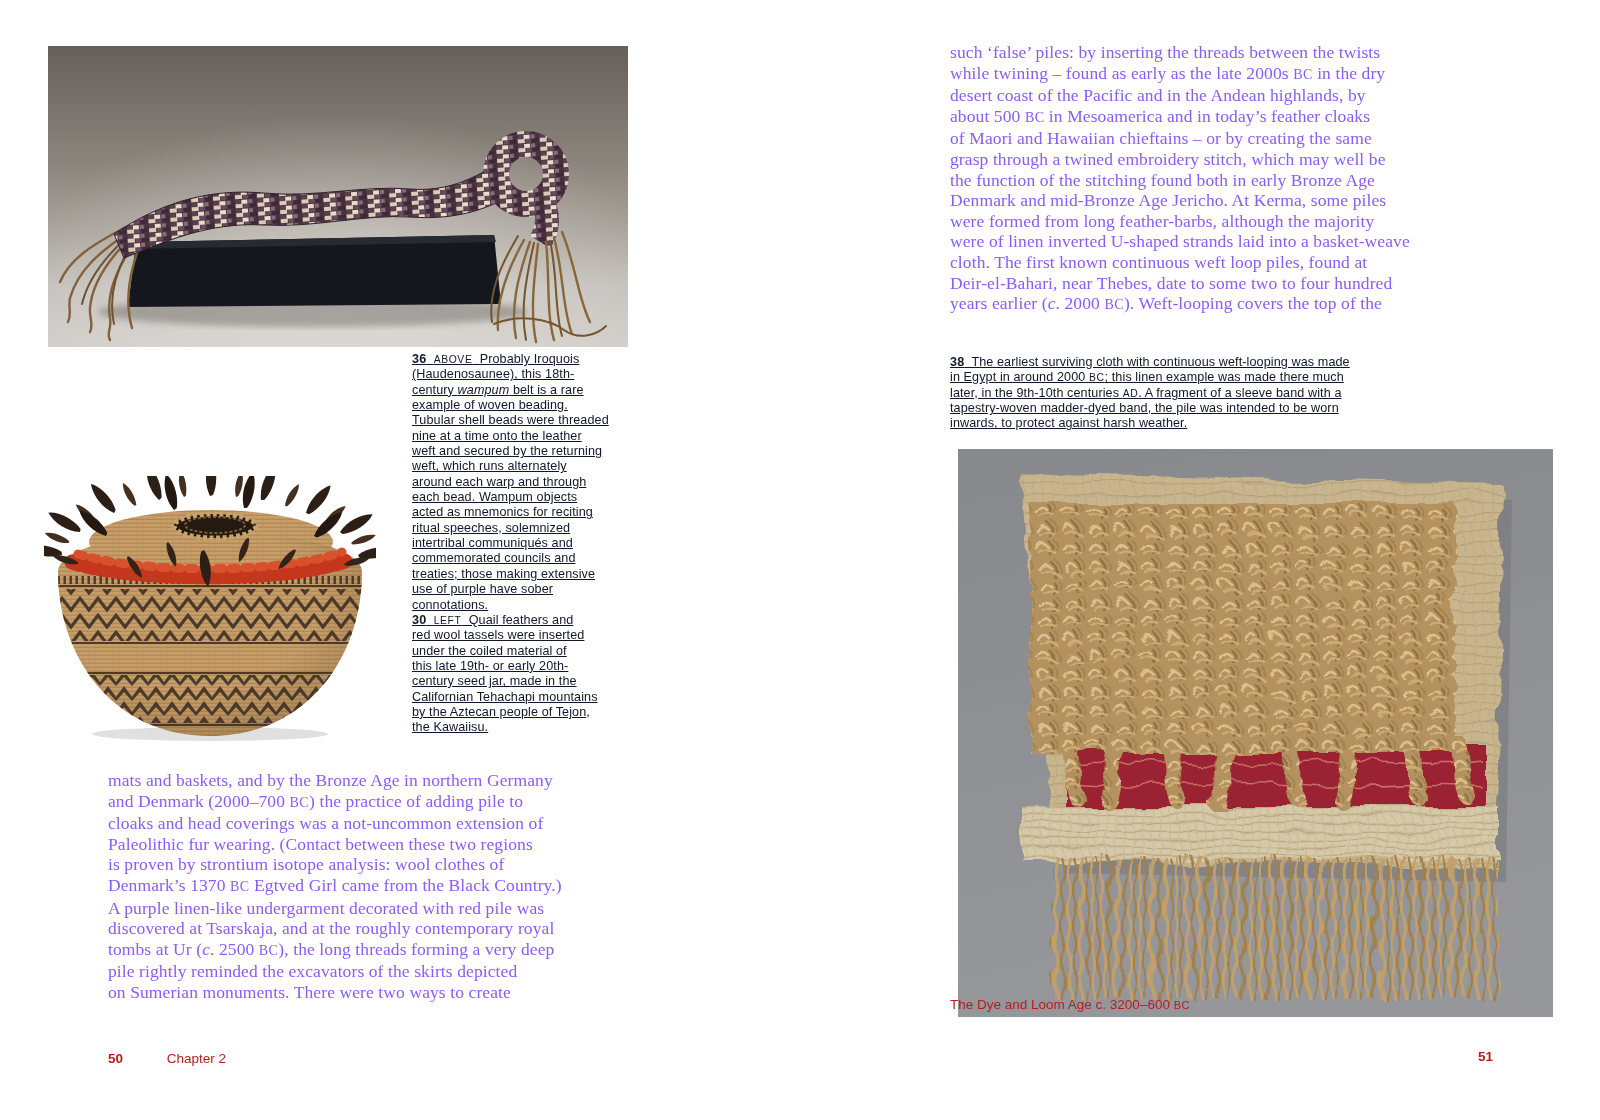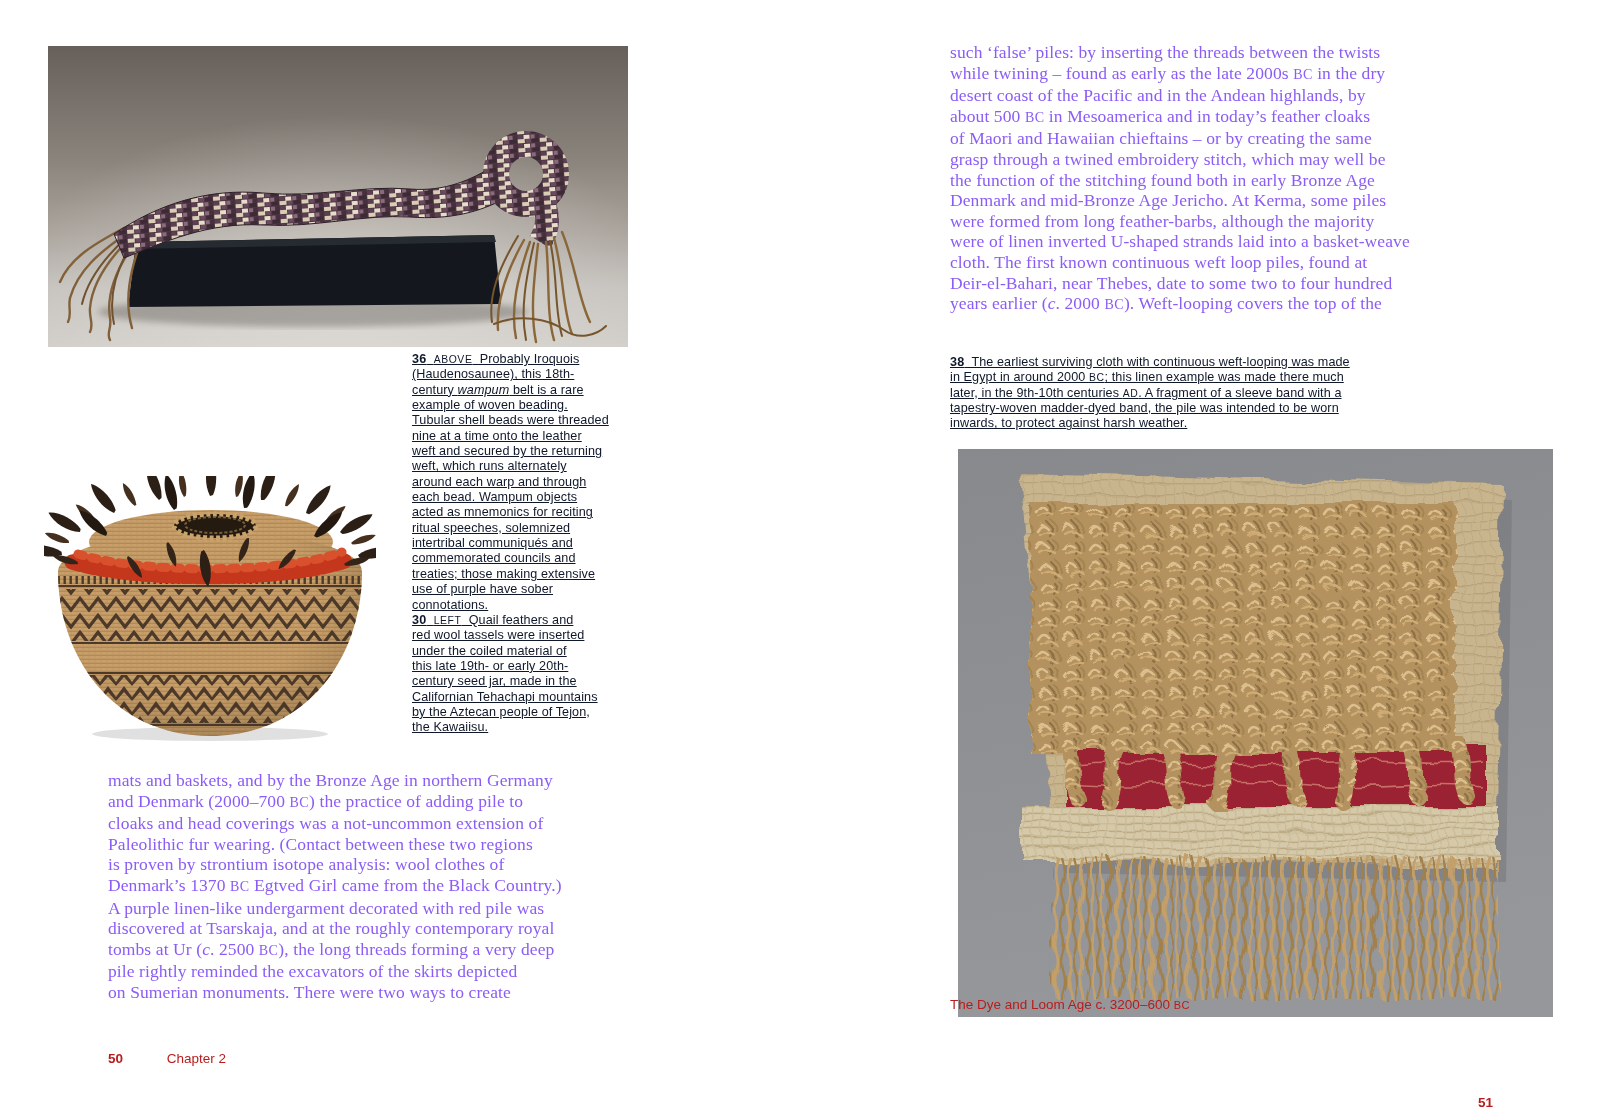--- a/index.html
+++ b/index.html
@@ -252,17 +252,17 @@
           <path d="M330,296 C340,318 330,338 342,352"></path>
           <path d="M392,298 C384,318 394,338 386,354"></path>
           <path d="M452,296 C462,316 452,336 462,350"></path>
           <path d="M500,294 C508,314 500,334 510,348"></path>
         </g>
       </svg>
     </figure>
 
     <footer>
       <span class="abs footer" style="left:950px;top:997px;">The Dye and Loom Age c. 3200–600 <span class="scf">BC</span></span>
-      <span class="abs footer pagenum" style="left:1478px;top:1095px;text-align:center;">51</span>
+      <span class="abs footer pagenum" style="left:1478px;top:1049px;text-align:center;">51</span>
     </footer>
   </section>
 
 </div>
 
 </body></html>

